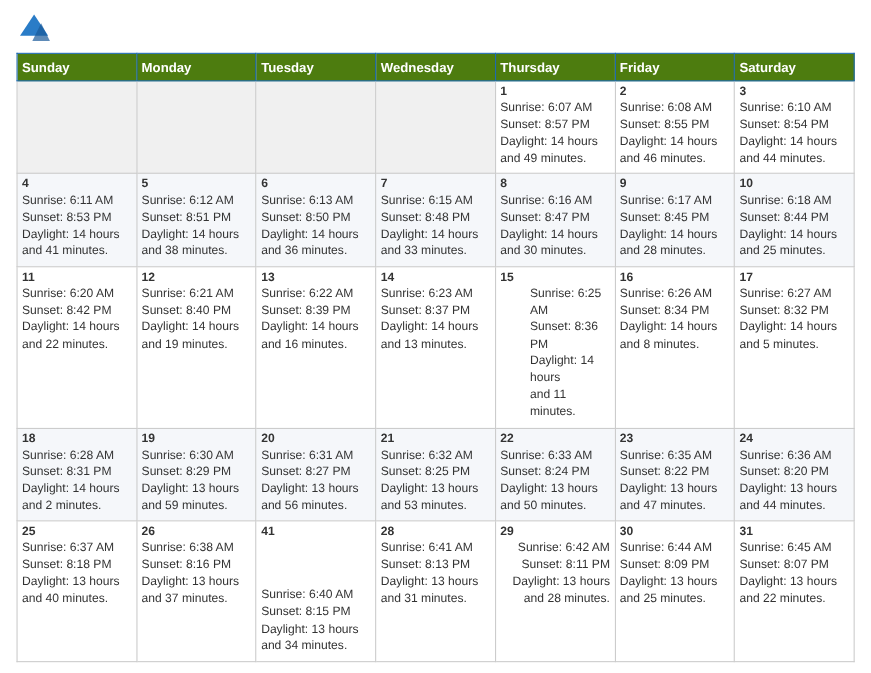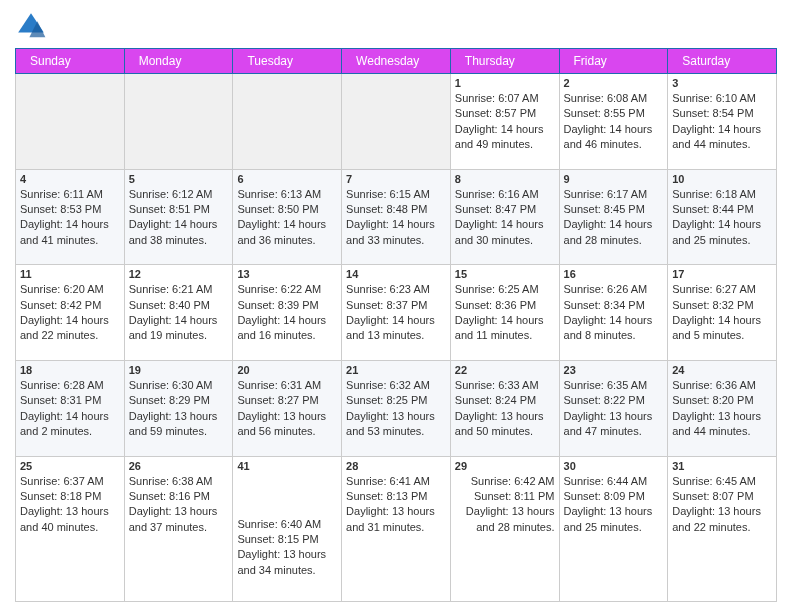--- a/index.html
+++ b/index.html
@@ -55,25 +55,25 @@
       color: #555;
     }
     .calendar {
       flex: 1;
       border: 1px solid #ccc;
       border-collapse: collapse;
       width: 100%;
       table-layout: fixed;
     }
     .calendar th {
-      background-color: #d946ef;
+      background-color: #4d7c0f;
       color: #fff;
       font-size: 12px;
-      font-weight: normal;
-      padding: 5px 14px;
+      font-weight: bold;
+      padding: 5px 4px;
       text-align: left;
       border: 1px solid #1e6aaf;
     }
     .calendar td {
       border: 1px solid #ccc;
       vertical-align: top;
       padding: 3px 4px;
       font-size: 9.5px;
       color: #333;
       height: 78px;
@@ -232,21 +232,21 @@
           </td>
           <td>
             <div class="day-num">14</div>
             <div class="day-info" style="white-space: pre-line;">Sunrise: 6:23 AM
 Sunset: 8:37 PM
 Daylight: 14 hours
 and 13 minutes.</div>
           </td>
           <td>
             <div class="day-num">15</div>
-            <div class="day-info" style="white-space: pre-line;">Sunrise: 6:25 AM
+            <div class="day-info" style="white-space: pre-line; margin-left: 27px;">Sunrise: 6:25 AM
 Sunset: 8:36 PM
 Daylight: 14 hours
 and 11 minutes.</div>
           </td>
           <td>
             <div class="day-num">16</div>
             <div class="day-info" style="white-space: pre-line;">Sunrise: 6:26 AM
 Sunset: 8:34 PM
 Daylight: 14 hours
 and 8 minutes.</div>

